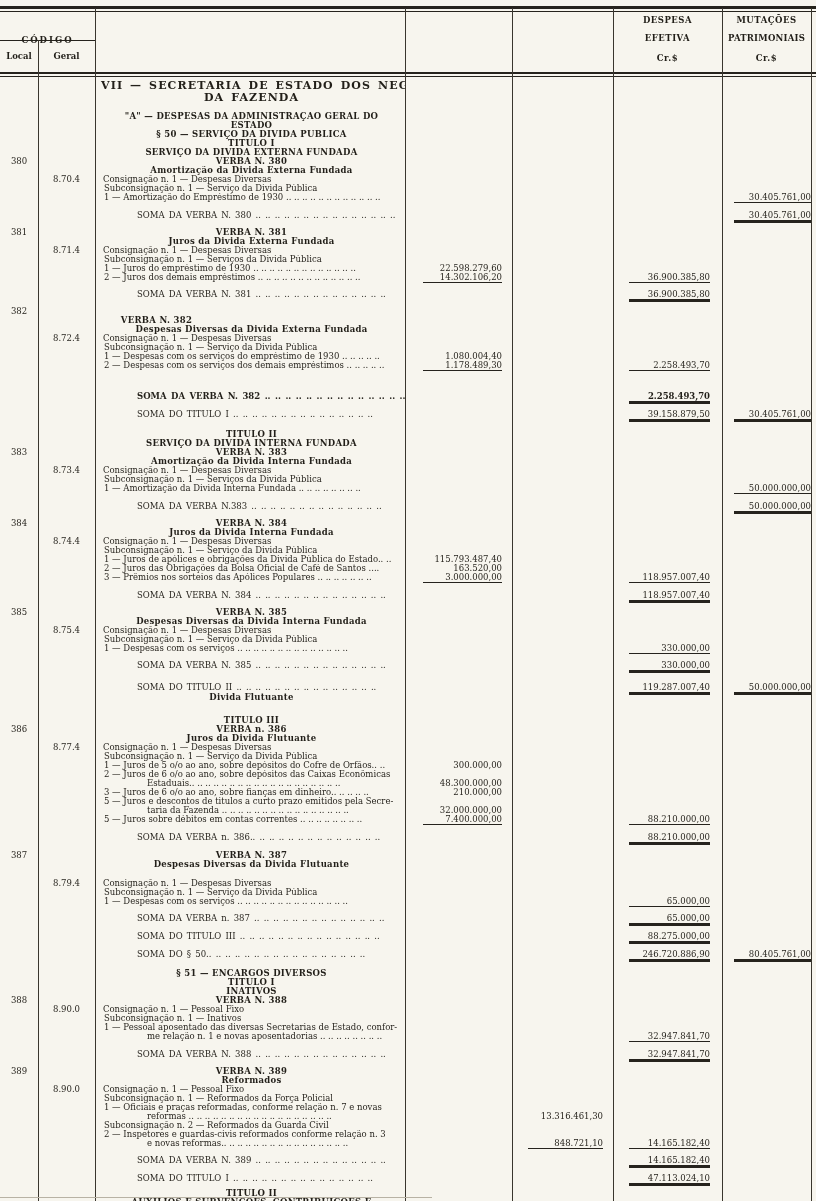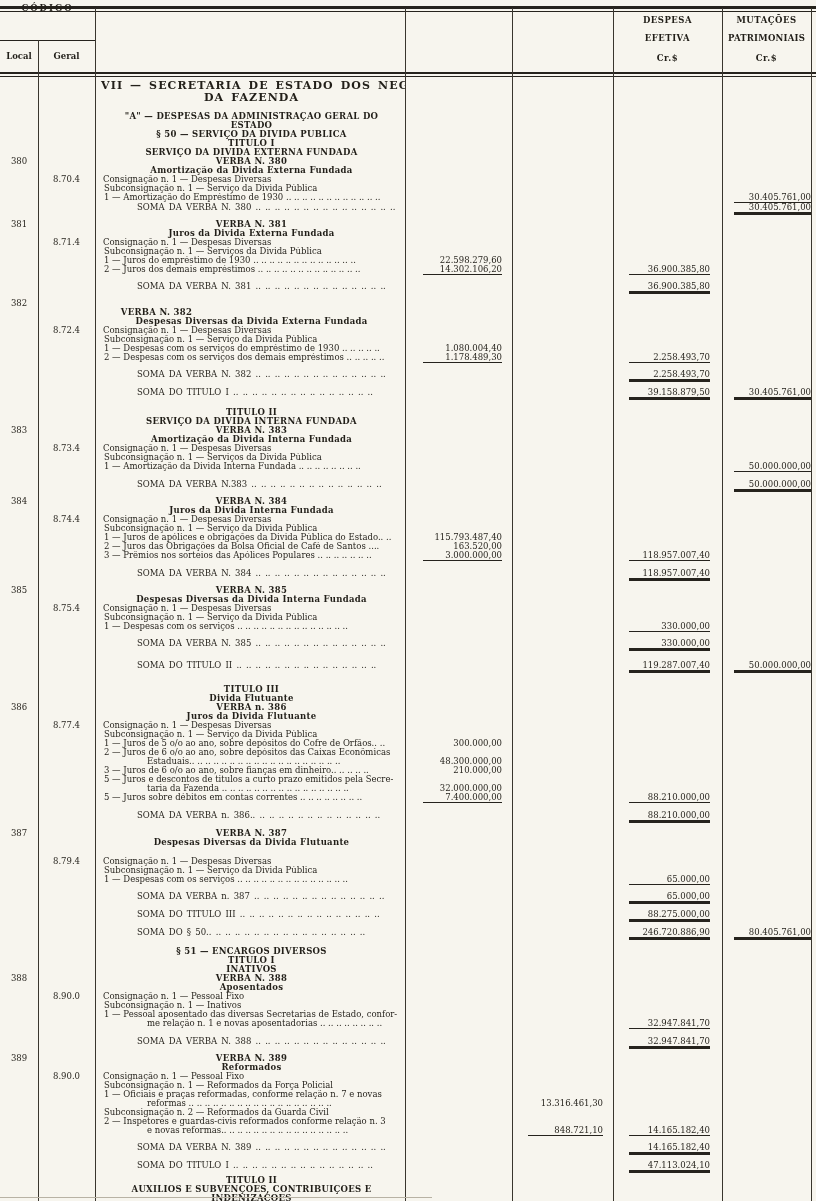--- a/index.html
+++ b/index.html
@@ -44,21 +44,21 @@
   <div class="hline" style="left:0;top:40px;width:95px;height:1px;"></div>
 
   <div class="vline" style="left:38px;top:40px;bottom:0;"></div>
   <div class="vline" style="left:95px;top:8px;bottom:0;"></div>
   <div class="vline" style="left:405px;top:8px;bottom:0;"></div>
   <div class="vline" style="left:512px;top:8px;bottom:0;"></div>
   <div class="vline" style="left:613px;top:8px;bottom:0;"></div>
   <div class="vline" style="left:722px;top:8px;bottom:0;"></div>
   <div class="vline" style="left:811px;top:8px;bottom:0;"></div>
 
-  <div class="hdr" style="left:0;width:95px;top:4px;letter-spacing:2px;">CÓDIGO</div>
+  <div class="hdr" style="left:0;width:95px;top:36px;letter-spacing:2px;">CÓDIGO</div>
   <div class="hdr" style="left:0;width:38px;top:52px;font-weight:bold;letter-spacing:0;">Local</div>
   <div class="hdr" style="left:38px;width:57px;top:52px;letter-spacing:0;">Geral</div>
   <div class="hdr" style="left:613px;width:109px;top:16px;">DESPESA</div>
   <div class="hdr" style="left:613px;width:109px;top:34px;">EFETIVA</div>
   <div class="hdr" style="left:613px;width:109px;top:54px;">Cr.$</div>
   <div class="hdr" style="left:722px;width:89px;top:16px;">MUTAÇÕES</div>
   <div class="hdr" style="left:722px;width:89px;top:34px;letter-spacing:.2px;">PATRIMONIAIS</div>
   <div class="hdr" style="left:722px;width:89px;top:54px;">Cr.$</div>
 
   <div class="tbody">
@@ -193,21 +193,21 @@
         <div class="c-desc t-item">
           <span class="val">1 — Amortização do Empréstimo de 1930 .. .. .. .. .. .. .. .. .. .. .. ..</span>
         </div>
         <div class="c-a"></div>
         <div class="c-b"></div>
         <div class="c-desp"></div>
         <div class="c-mut">
           <span class="val uu">30.405.761,00</span>
         </div>
       </div>
-      <div class="row" style="">
+      <div class="row" style="margin-top: 8px;">
         <div class="c-local"></div>
         <div class="c-geral"></div>
         <div class="c-desc t-soma">
           <span class="val">SOMA DA VERBA N. 380 .. .. .. .. .. .. .. .. .. .. .. .. .. .. ..</span>
         </div>
         <div class="c-a"></div>
         <div class="c-b"></div>
         <div class="c-desp"></div>
         <div class="c-mut">
           <span class="val dd">30.405.761,00</span>
@@ -371,21 +371,21 @@
         </div>
         <div class="c-a">
           <span class="val uu">1.178.489,30</span>
         </div>
         <div class="c-b"></div>
         <div class="c-desp">
           <span class="val uu">2.258.493,70</span>
         </div>
         <div class="c-mut"></div>
       </div>
-      <div class="row" style="margin-top: 7px;">
+      <div class="row" style="margin-top: 21px; font-weight: bold;">
         <div class="c-local"></div>
         <div class="c-geral"></div>
         <div class="c-desc t-soma">
           <span class="val">SOMA DA VERBA N. 382 .. .. .. .. .. .. .. .. .. .. .. .. .. ..</span>
         </div>
         <div class="c-a"></div>
         <div class="c-b"></div>
         <div class="c-desp">
           <span class="val dd">2.258.493,70</span>
         </div>
@@ -686,36 +686,36 @@
         </div>
         <div class="c-a"></div>
         <div class="c-b"></div>
         <div class="c-desp">
           <span class="val dd">119.287.007,40</span>
         </div>
         <div class="c-mut">
           <span class="val dd">50.000.000,00</span>
         </div>
       </div>
+      <div class="row">
+        <div class="c-local"></div>
+        <div class="c-geral"></div>
+        <div class="c-desc t-h">
+          <span class="val">Divida Flutuante</span>
+        </div>
+        <div class="c-a"></div>
+        <div class="c-b"></div>
+        <div class="c-desp"></div>
+        <div class="c-mut"></div>
+      </div>
       <div class="row" style="margin-top: 14px;">
         <div class="c-local"></div>
         <div class="c-geral"></div>
         <div class="c-desc t-h">
           <span class="val">TITULO III</span>
-        </div>
-        <div class="c-a"></div>
-        <div class="c-b"></div>
-        <div class="c-desp"></div>
-        <div class="c-mut"></div>
-      </div>
-      <div class="row">
-        <div class="c-local"></div>
-        <div class="c-geral"></div>
-        <div class="c-desc t-h">
-          <span class="val">Divida Flutuante</span>
         </div>
         <div class="c-a"></div>
         <div class="c-b"></div>
         <div class="c-desp"></div>
         <div class="c-mut"></div>
       </div>
       <div class="row">
         <div class="c-local">
           <span class="val">386</span>
         </div>
@@ -1000,31 +1000,20 @@
         <div class="c-desp"></div>
         <div class="c-mut"></div>
       </div>
       <div class="row">
         <div class="c-local">
           <span class="val">388</span>
         </div>
         <div class="c-geral"></div>
         <div class="c-desc t-h">
           <span class="val">VERBA N. 388</span>
-        </div>
-        <div class="c-a"></div>
-        <div class="c-b"></div>
-        <div class="c-desp"></div>
-        <div class="c-mut"></div>
-      </div>
-      <div class="row">
-        <div class="c-local"></div>
-        <div class="c-geral"></div>
-        <div class="c-desc t-h">
-          <span class="val">Aposentados</span>
         </div>
         <div class="c-a"></div>
         <div class="c-b"></div>
         <div class="c-desp"></div>
         <div class="c-mut"></div>
       </div>
       <div class="row">
         <div class="c-local"></div>
         <div class="c-geral">
           <span class="val">8.90.0</span>

